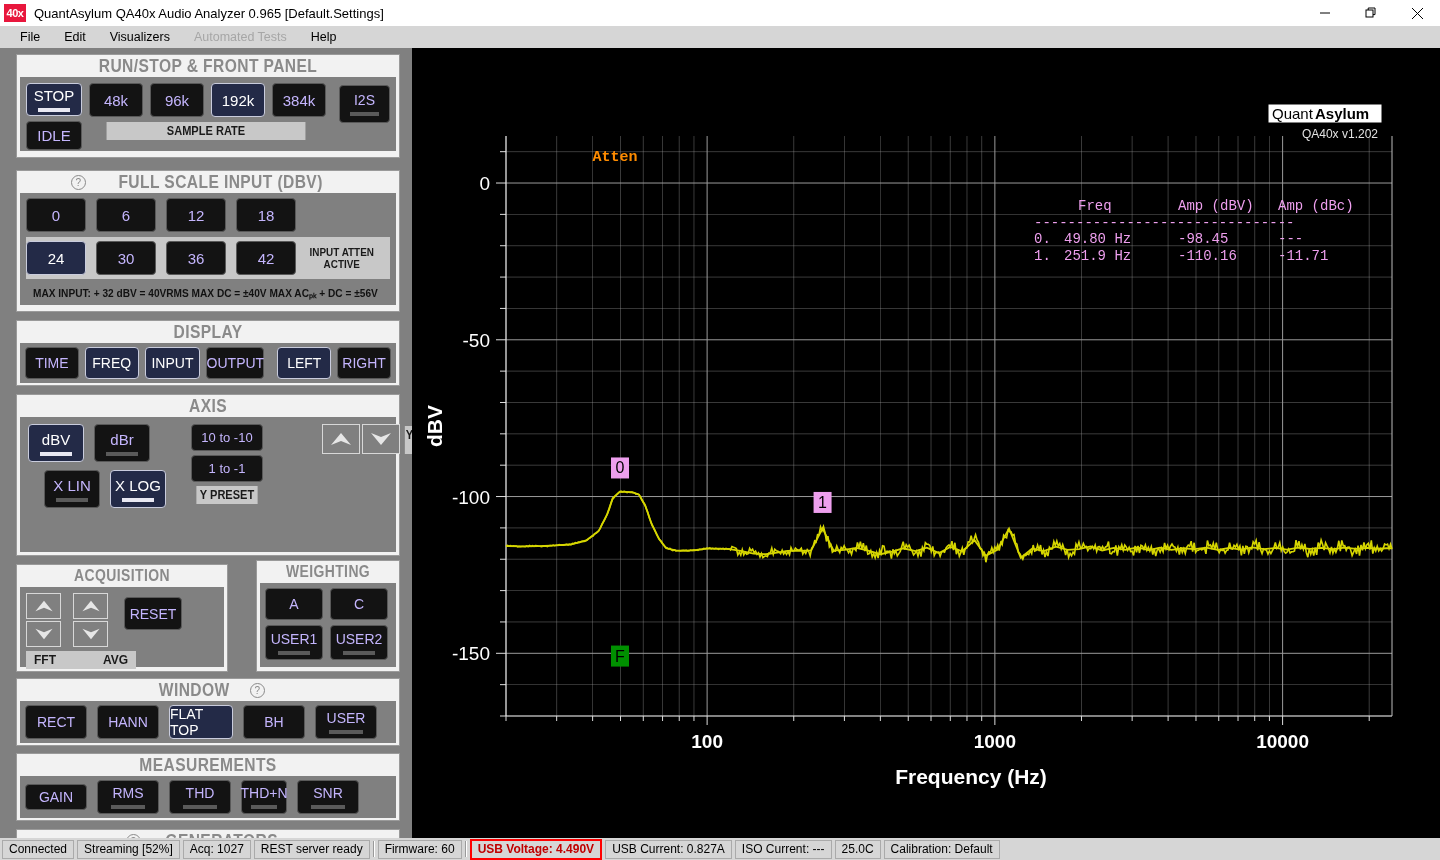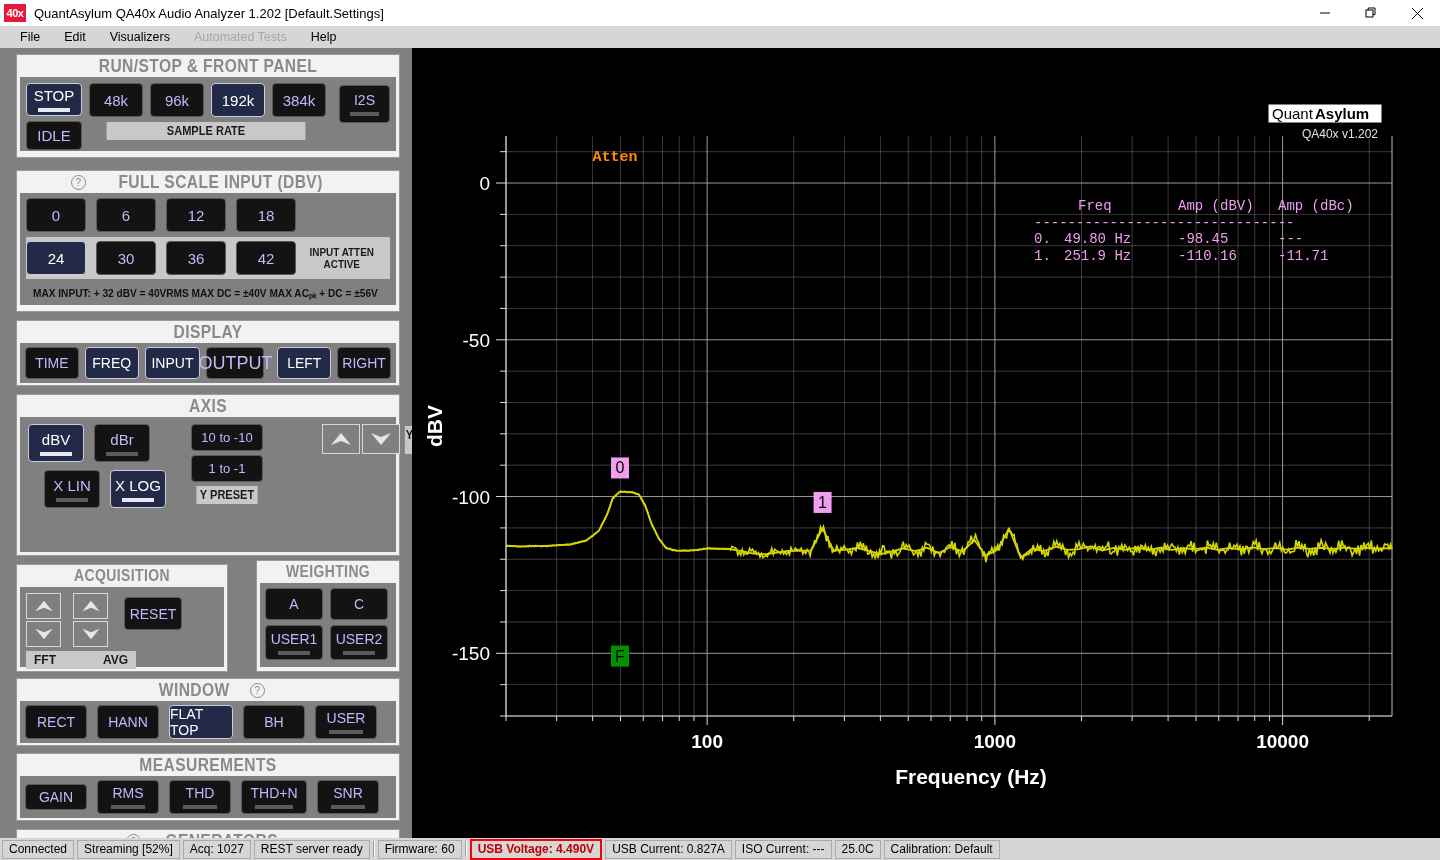--- a/index.html
+++ b/index.html
@@ -122,21 +122,21 @@
     line-height:15px;
   }
   .scell.alert{ background:#d6d6d6; color:#c00000; border:2px solid #ff0000; font-weight:bold; }
   .sep{ width:2px; height:16px; border-left:1px solid #9a9a9a; border-right:1px solid #fff; margin-right:3px;}
 </style>
 </head>
 <body>
 
 <div id="titlebar">
   <div id="app-icon">40x</div>
-  <div id="title-text">QuantAsylum QA40x Audio Analyzer 1.202 [Default.Settings]</div>
+  <div id="title-text">QuantAsylum QA40x Audio Analyzer 0.965 [Default.Settings]</div>
   <div id="win-controls">
     <div class="wbtn">
       <svg width="12" height="12" viewBox="0 0 12 12">
           <line x1="1" y1="6" x2="11" y2="6" stroke="#000" stroke-width="1"></line>
         </svg>
     </div>
     <div class="wbtn">
       <svg width="12" height="12" viewBox="0 0 12 12">
           <rect x="1" y="3" width="7" height="7" fill="none" stroke="#000" stroke-width="1"></rect>
           <polyline points="3.2,3 3.2,1 10,1 10,7.6 8,7.6" fill="none" stroke="#000" stroke-width="1"></polyline>
@@ -254,21 +254,21 @@
       <div class="row" style="gap:6px;">
         <div class="btn" style="width:54px;height:32px;font-size:14px;">
             <span>TIME</span>
           </div>
         <div class="btn sel" style="width:54px;height:32px;font-size:14px;">
             <span>FREQ</span>
           </div>
         <div class="btn sel" style="width:56px;height:32px;font-size:14px;">
             <span>INPUT</span>
           </div>
-        <div class="btn" style="width:58px;height:32px;font-size:18px;text-align:center;">
+        <div class="btn" style="width:58px;height:32px;font-size:14px;text-align:center;">
             <span>OUTPUT</span>
           </div>
         <div class="btn sel" style="width:54px;height:32px;font-size:14px;margin-left:7px;">
             <span>LEFT</span>
           </div>
         <div class="btn" style="width:54px;height:32px;font-size:14px;">
             <span>RIGHT</span>
           </div>
       </div>
     </div>
@@ -439,21 +439,21 @@
             <span>GAIN</span>
           </div>
         <div class="btn" style="width:62px;height:34px;font-size:14px;">
             <span>RMS</span>
             <span class="ul"></span>
           </div>
         <div class="btn" style="width:62px;height:34px;font-size:14px;">
             <span>THD</span>
             <span class="ul"></span>
           </div>
-        <div class="btn" style="width:66px;height:34px;font-size:14px;">
+        <div class="btn" style="width:46px;height:34px;font-size:14px;">
             <span>THD+N</span>
             <span class="ul"></span>
           </div>
         <div class="btn" style="width:62px;height:34px;font-size:14px;">
             <span>SNR</span>
             <span class="ul"></span>
           </div>
       </div>
     </div>
   </div>

